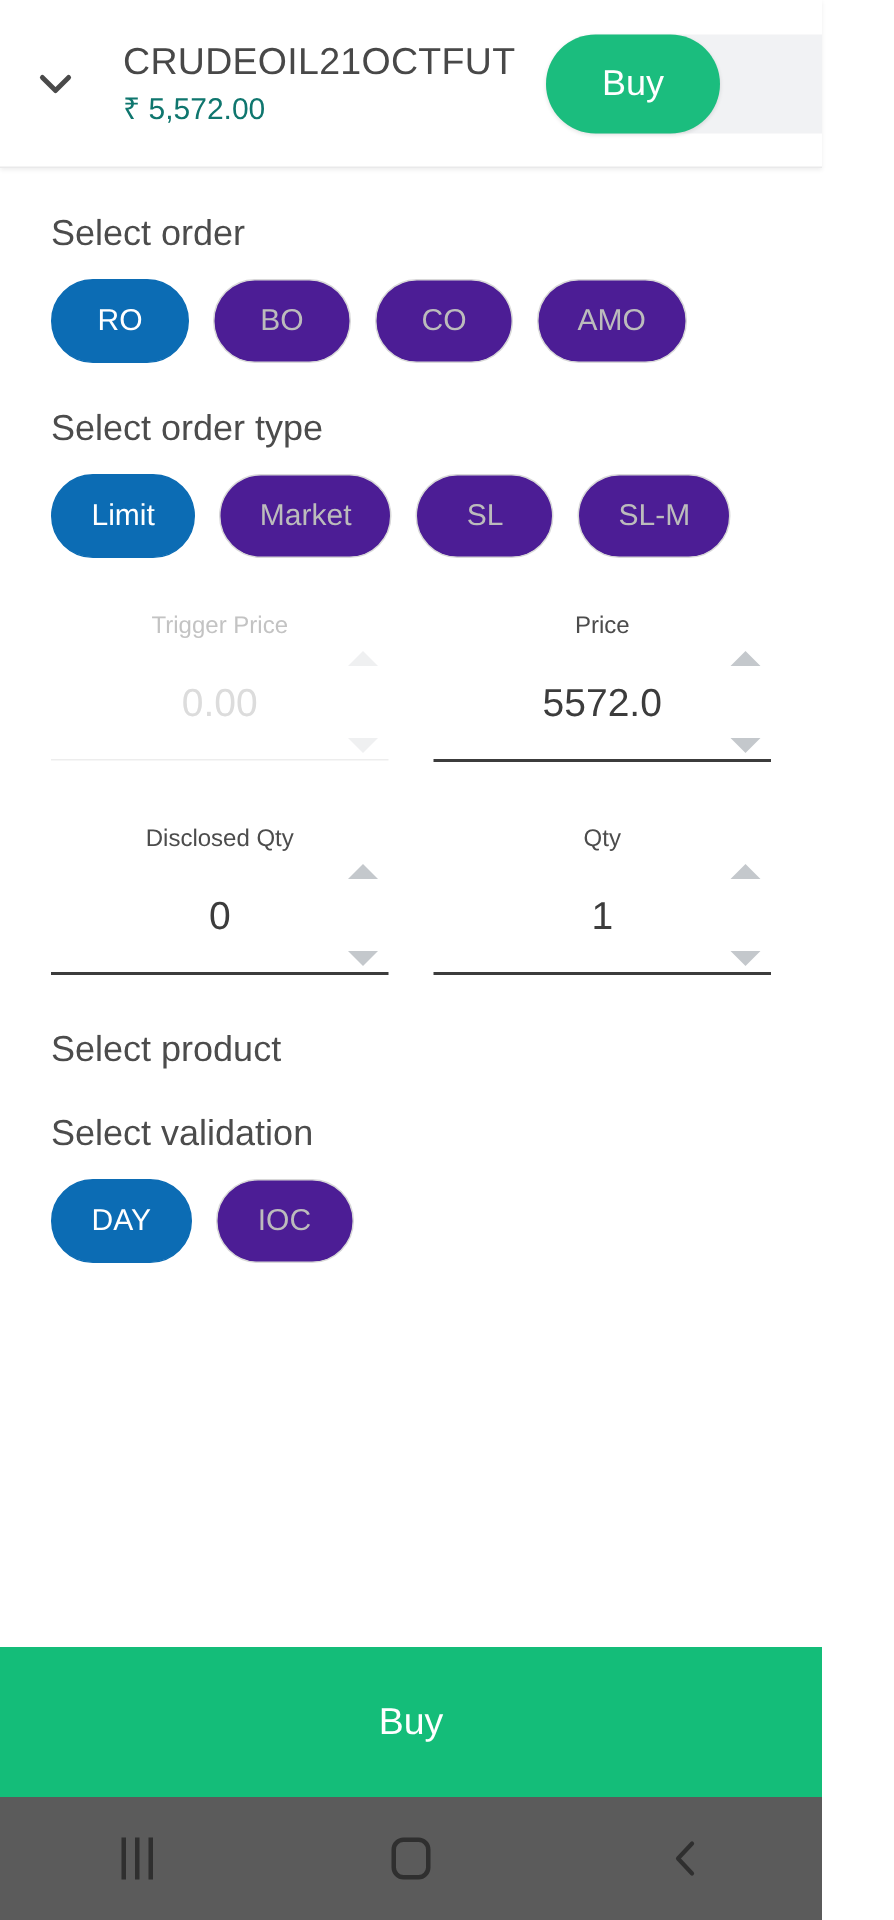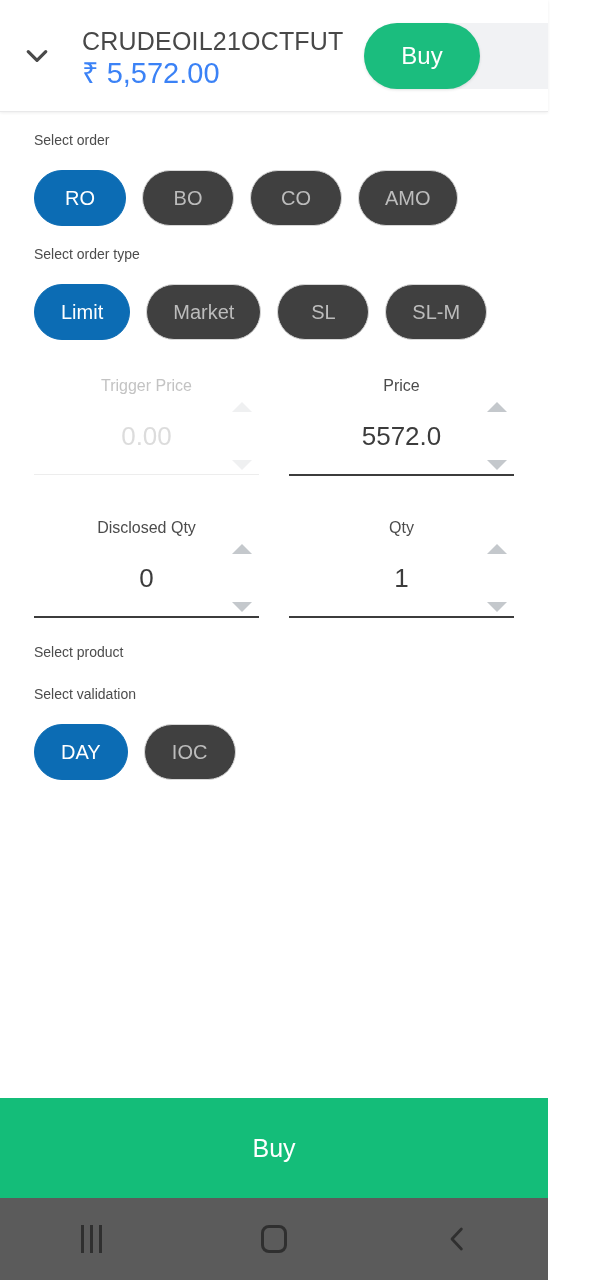--- a/index.html
+++ b/index.html
@@ -53,22 +53,22 @@
     gap: 4px;
   }
   .instrument-name {
     font-size: 25px;
     color: #484848;
     letter-spacing: 0.2px;
     line-height: 30px;
     white-space: nowrap;
   }
   .instrument-price {
-    font-size: 29px;
-    color: #3b82f6;
+    font-size: 20px;
+    color: #0f766e;
     line-height: 26px;
     white-space: nowrap;
   }
 
   .side-toggle {
     position: absolute;
     left: 364px;
     top: 23px;
     width: 260px;
     height: 66px;
@@ -91,23 +91,23 @@
   }
 
   
   .body {
     flex: 1 1 auto;
     padding: 0 34px;
     position: relative;
   }
 
   .section-label {
-    font-size: 14px;
+    font-size: 24px;
     color: #4c4c4c;
-    margin-top: 16px;
+    margin-top: 32px;
     margin-bottom: 18px;
     line-height: 24px;
   }
 
   .pill-row {
     display: flex;
     gap: 16px;
   }
 
   .pill {
@@ -120,21 +120,21 @@
     padding: 16px 26px;
     min-width: 92px;
     white-space: nowrap;
   }
   .pill.selected {
     background: #0c6cb4;
     color: #ffffff;
     border: 1px solid #0c6cb4;
   }
   .pill.unselected {
-    background: #404040;
+    background: #4c1d95;
     color: #bcbcbc;
     border: 1px solid #d8d8d8;
   }
 
   
   .field-row {
     display: flex;
     gap: 30px;
     margin-top: 34px;
   }

